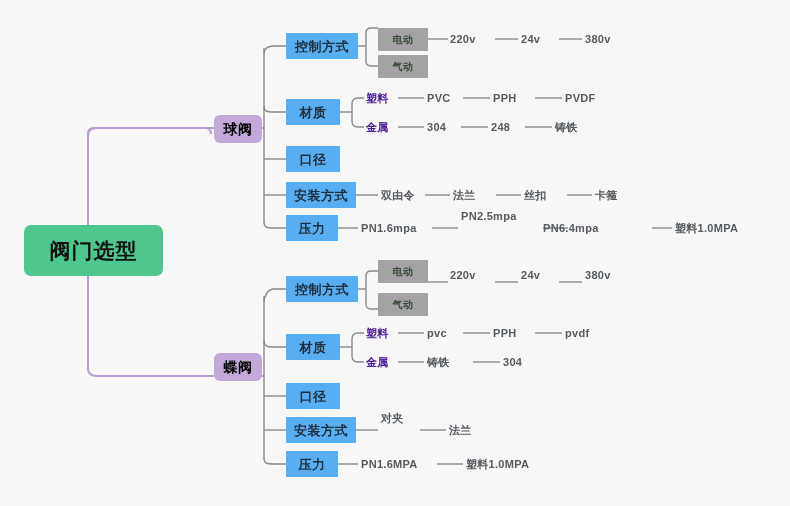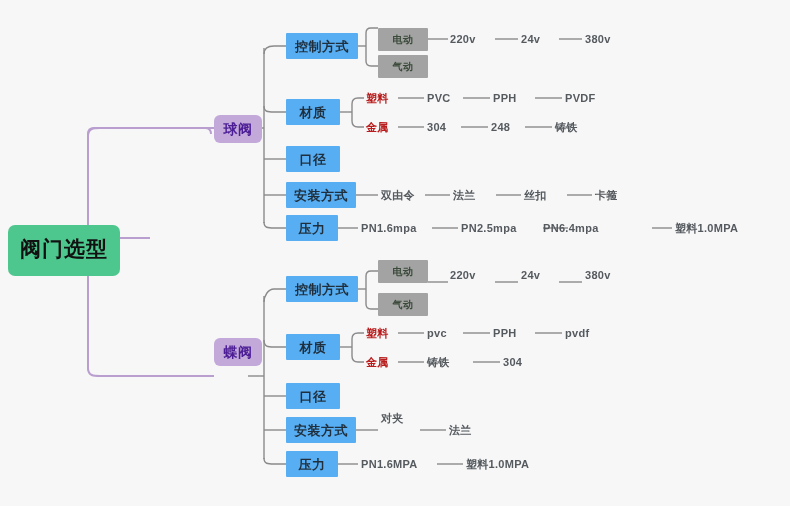--- a/index.html
+++ b/index.html
@@ -41,21 +41,21 @@
     background: #4ec78e;
     color: #111111;
     font-size: 21px;
     font-weight: bold;
     border-radius: 7px;
     letter-spacing: 1px;
   }
   
   .n-branch {
     background: #c3a9da;
-    color: #4c1d95;
+    color: #000000;
     font-size: 14px;
     font-weight: bold;
     border-radius: 6px;
     letter-spacing: 0.5px;
   }
   
   .n-cat {
     background: #58aef2;
     color: #1f2f3d;
     font-size: 13px;
@@ -75,21 +75,21 @@
   
   .n-text {
     color: #555a5f;
     font-size: 11px;
     font-weight: bold;
     letter-spacing: 0.3px;
     background: transparent;
     justify-content: flex-start;
   }
   .n-text.sub {
-    color: #b91c1c;
+    color: #4c1d95;
   }
 </style>
 </head>
 <body>
 
 <div id="canvas">
 
   <svg class="wires" viewBox="0 0 790 506">
 
     <path d="M88,134 L88,238" stroke="#b99ed0" stroke-width="2" fill="none"></path>
@@ -161,21 +161,21 @@
     <path d="M398,362 L424,362" stroke="#8a8a8a" stroke-width="1.4" fill="none"></path>
     <path d="M473,362 L500,362" stroke="#8a8a8a" stroke-width="1.4" fill="none"></path>
 
     <path d="M356,430 L378,430" stroke="#8a8a8a" stroke-width="1.4" fill="none"></path>
     <path d="M420,430 L446,430" stroke="#8a8a8a" stroke-width="1.4" fill="none"></path>
 
     <path d="M338,464 L358,464" stroke="#8a8a8a" stroke-width="1.4" fill="none"></path>
     <path d="M437,464 L463,464" stroke="#8a8a8a" stroke-width="1.4" fill="none"></path>
   </svg>
 
-  <div class="node n-root" style="left:8px; top:225px; width:112px; height:51px;font-family:Liberation Mono, monospace;">
+  <div class="node n-root" style="left:24px; top:225px; width:139px; height:51px;">
     <span>阀门选型</span>
   </div>
 
   <div class="node n-branch" style="left:214px; top:115px; width:48px; height:28px;">
     <span>球阀</span>
   </div>
 
   <div class="node n-cat" style="left:286px; top:33px; width:72px; height:26px;">
     <span>控制方式</span>
   </div>
@@ -242,31 +242,31 @@
   <div class="node n-text" style="left:595px; top:187px; height:16px;">
     <span>卡箍</span>
   </div>
 
   <div class="node n-cat" style="left:286px; top:215px; width:52px; height:26px;">
     <span>压力</span>
   </div>
   <div class="node n-text" style="left:361px; top:220px; height:16px;">
     <span>PN1.6mpa</span>
   </div>
-  <div class="node n-text" style="left:461px; top:220px; height:16px;">
+  <div class="node n-text" style="left:461px; top:208px; height:16px;">
     <span>PN2.5mpa</span>
   </div>
   <div class="node n-text" style="left:543px; top:220px; height:16px;">
     <span>PN6.4mpa</span>
   </div>
   <div class="node n-text" style="left:675px; top:220px; height:16px;">
     <span>塑料1.0MPA</span>
   </div>
 
-  <div class="node n-branch" style="left:214px; top:338px; width:48px; height:28px;">
+  <div class="node n-branch" style="left:214px; top:353px; width:48px; height:28px;">
     <span>蝶阀</span>
   </div>
 
   <div class="node n-cat" style="left:286px; top:276px; width:72px; height:26px;">
     <span>控制方式</span>
   </div>
   <div class="node n-chip" style="left:378px; top:260px; width:50px; height:23px;">
     <span>电动</span>
   </div>
   <div class="node n-chip" style="left:378px; top:293px; width:50px; height:23px;">

